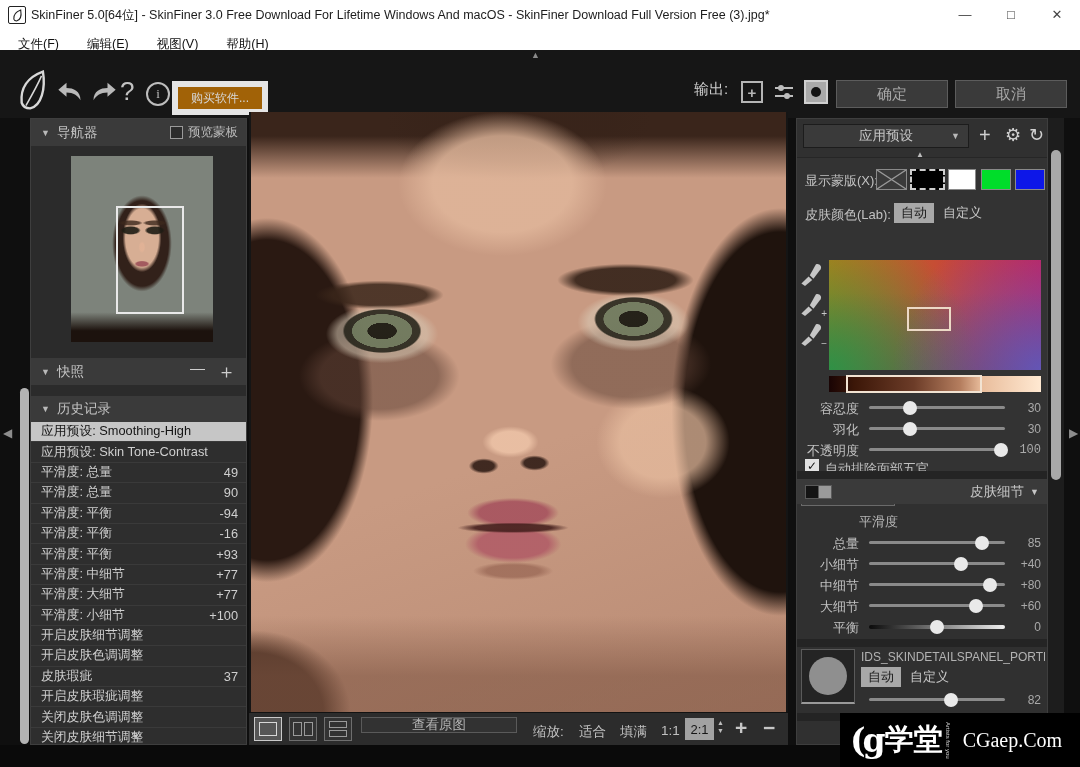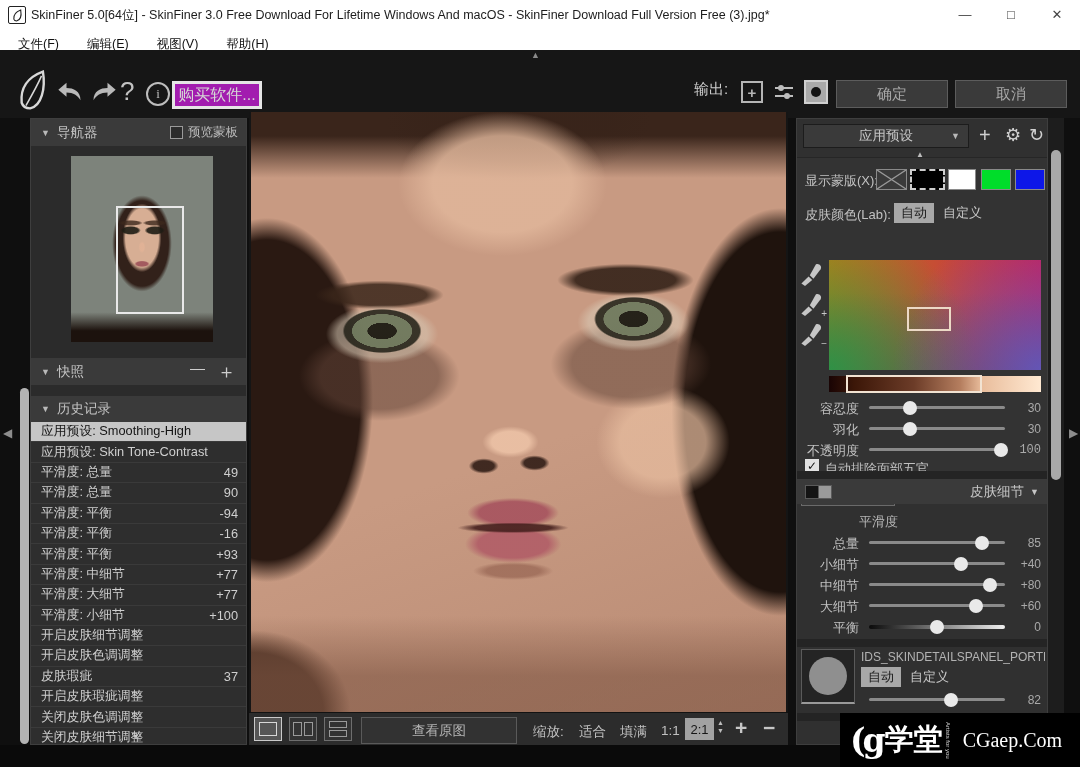--- a/index.html
+++ b/index.html
@@ -13,22 +13,22 @@
   .titlebar .ttext{left:31px;top:7px;white-space:nowrap;}
   .wcontrols{right:0;top:0;height:28px;display:flex;position:absolute;}
   .wbtn{width:46px;height:28px;display:flex;align-items:center;justify-content:center;color:#444;font-size:13px;}
   .menubar{left:0;top:28px;width:1080px;height:22px;background:#ffffff;color:#111;font-size:12.5px;display:flex;align-items:center;}
   .menuitem{padding:0 14px;margin-top:10px;}
   .menuitem:first-child{padding-left:18px;}
   
   .topband{left:0;top:50px;width:1080px;height:68px;background:#161616;}
   .collapse-top{left:531px;top:50px;color:#8a8a8a;font-size:9px;}
   .tool-icon{color:#c2c2c2;}
-  .buybtn{left:172px;top:81px;width:84px;height:22px;background:#a21caf;border:3px solid #e5e5e5;
-      color:#d6d6d6;font-size:16px;display:flex;align-items:center;justify-content:center;}
+  .buybtn{left:172px;top:81px;width:84px;height:22px;background:#a16207;border:6px solid #e5e5e5;
+      color:#d6d6d6;font-size:12px;display:flex;align-items:center;justify-content:center;}
   .outlabel{left:694px;top:80px;font-size:15px;color:#cccccc;}
   .oicon{top:80px;width:24px;height:24px;display:flex;align-items:center;justify-content:center;}
   .addbox{width:18px;height:18px;border:2px solid #b5b5b5;color:#b5b5b5;font-size:15px;line-height:15px;
       display:flex;align-items:center;justify-content:center;font-weight:bold;}
   .circbox{width:20px;height:20px;border:2px solid #cfcfcf;background:#a9a9a9;display:flex;align-items:center;justify-content:center;}
   .circbox .dot{width:10px;height:10px;border-radius:50%;background:#121212;}
   .bigbtn{top:80px;width:110px;height:26px;background:#3a3a3a;border:1px solid #5c5c5c;color:#a9a9a9;
       font-size:15px;display:flex;align-items:center;justify-content:center;}
   
   .panel{background:#303030;border:1px solid #3e3e3e;box-sizing:border-box;}
@@ -96,21 +96,21 @@
       linear-gradient(to top, #1c120d 0 6%, rgba(28,18,13,0) 16%),
       linear-gradient(to bottom, #7d837b 0 100%);}
   .canvasbar{left:0;bottom:0;width:539px;height:33px;background:#2c2c2c;border-top:1px solid #121212;box-sizing:border-box;}
   .vbtn{top:4px;width:28px;height:24px;border:1px solid #6e6e6e;background:#333;box-sizing:border-box;
         display:flex;align-items:center;justify-content:center;gap:2px;}
   .vbtn.sel{background:#565656;border-color:#cacaca;}
   .vbtn .r1{width:16px;height:12px;border:1.5px solid #d8d8d8;}
   .vbtn .rv{width:7px;height:12px;border:1.2px solid #9a9a9a;}
   .vbtn .rhwrap{display:flex;flex-direction:column;gap:2px;}
   .vbtn .rh{width:16px;height:5px;border:1.2px solid #9a9a9a;}
-  .origbtn{left:112px;top:4px;width:156px;height:27px;background:#323232;border:1px solid #5a5a5a;
+  .origbtn{left:112px;top:4px;width:156px;height:16px;background:#323232;border:1px solid #5a5a5a;
       color:#b5b5b5;font-size:13.5px;display:flex;align-items:center;justify-content:center;box-sizing:border-box;}
   .zoomlabel{left:284px;top:10px;font-size:13.5px;color:#c0c0c0;}
   .zopt{top:10px;font-size:13.5px;color:#c0c0c0;}
   .zsel{left:436px;top:5px;width:29px;height:22px;background:#a2a2a2;color:#161616;font-size:13px;
       display:flex;align-items:center;justify-content:center;}
   .spinner{left:468px;top:6px;display:flex;flex-direction:column;gap:1px;color:#bdbdbd;font-size:7px;line-height:7px;}
   .pm{top:3px;font-size:21px;color:#c6c6c6;font-weight:bold;}
   
   .rightpanel{left:796px;top:118px;width:252px;height:627px;}
   .dropdown{left:6px;top:5px;width:166px;height:24px;background:#3a3a3a;border:1px solid #1c1c1c;

